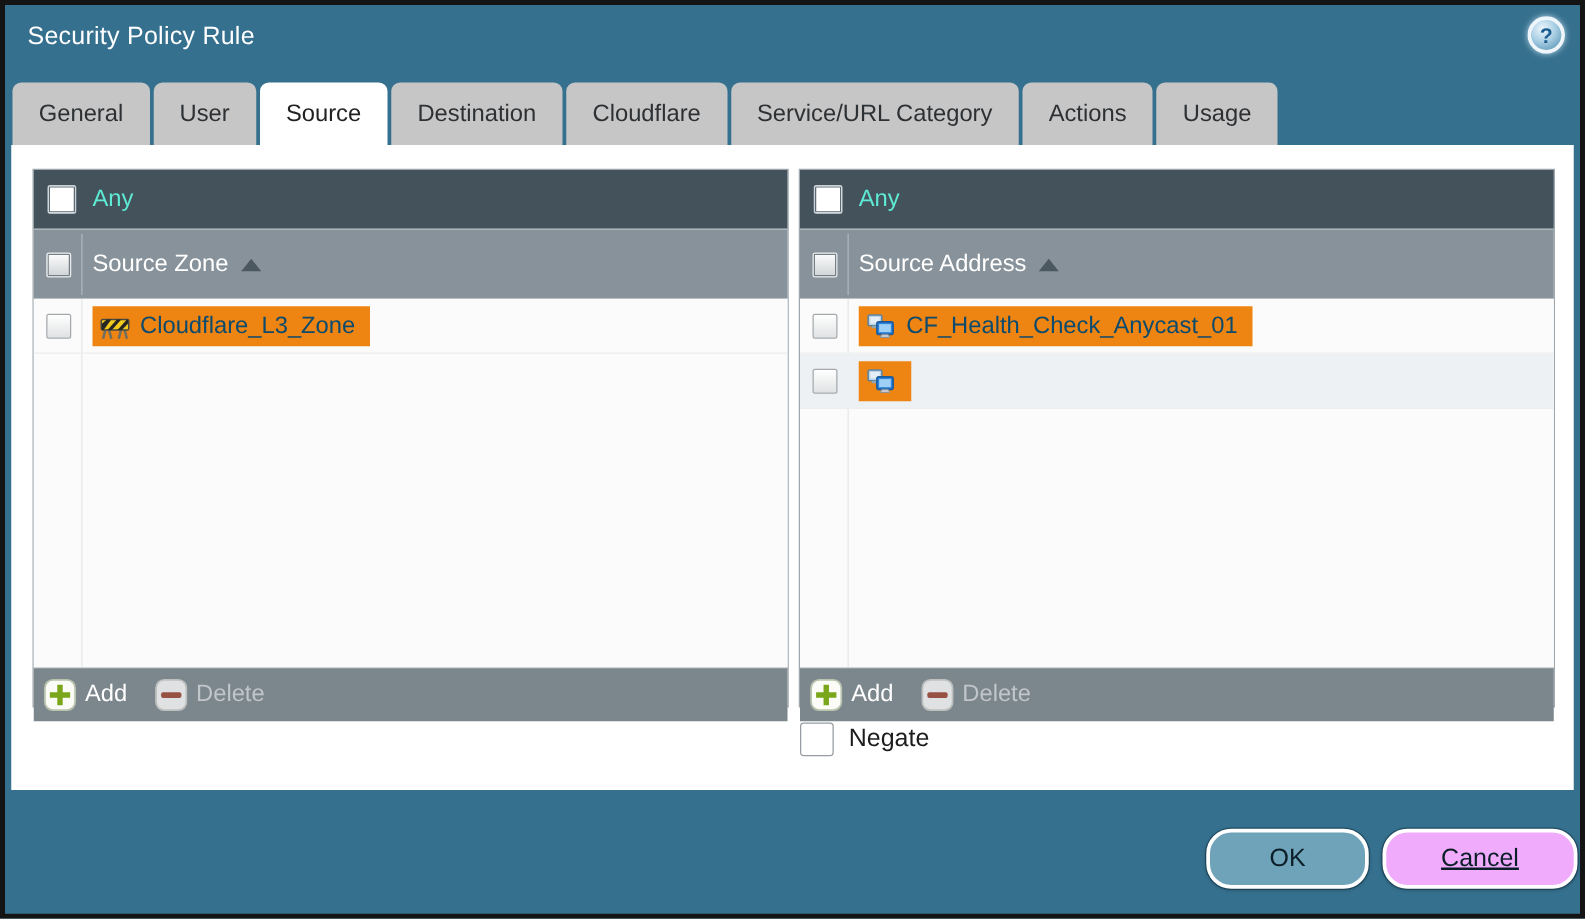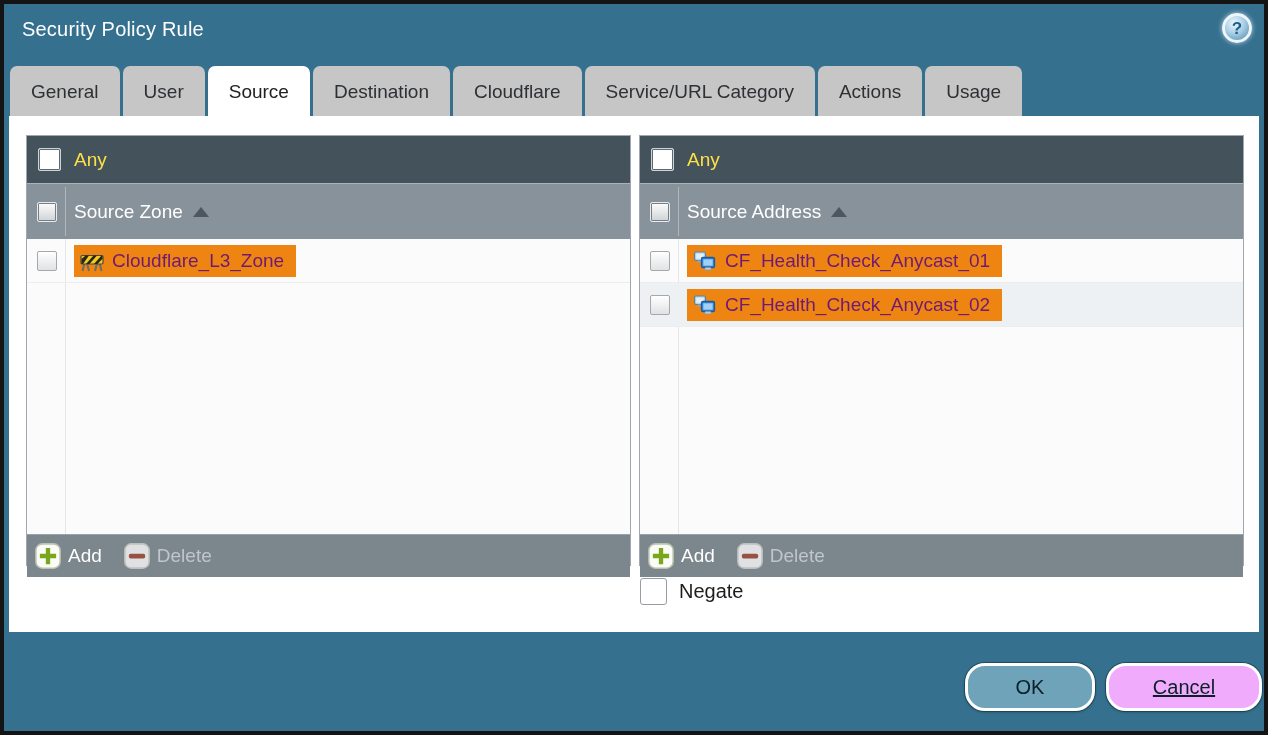--- a/index.html
+++ b/index.html
@@ -33,36 +33,36 @@
 
   .panel { position:absolute; top:19px; width:605px; height:431px; border:1px solid #9fa8ae; background:#fbfbfb; }
   .panel.left  { left:17px; }
   .panel.right { left:630px; }
 
   .any-row { height:47px; background:#44525c; display:flex; align-items:center; }
   .cb {
     display:inline-block; border-radius:2px; cursor:pointer;
   }
   .any-cb { width:23px; height:23px; margin-left:11px; background:#ffffff; border:1px solid #ccd3d8; box-shadow:0 0 0 1px #5c6a73 inset; }
-  .any-label { color:#fde047; font-size:19px; margin-left:13px; }
+  .any-label { color:#5eead4; font-size:19px; margin-left:13px; }
 
   .col-header { height:56px; background:#87929a; border-top:1px solid #aab3b9; display:flex; align-items:center; position:relative; }
   .col-cb { width:20px; height:20px; margin-left:10px; background:linear-gradient(#fdfdfd,#cfd3d5); border:1px solid #e8ebed; box-shadow:0 0 0 1px #767f85 inset; }
   .col-sep { position:absolute; left:38px; top:3px; bottom:3px; width:1px; background:#aeb6bc; }
   .col-label { color:#ffffff; font-size:19px; margin-left:17px; }
   .sort-asc { width:0; height:0; border-left:8px solid transparent; border-right:8px solid transparent; border-bottom:10px solid #4b5860; margin-left:10px; }
 
   .pbody { height:295px; position:relative; background:#fbfbfb; overflow:hidden; }
   .pbody-sep { position:absolute; left:38px; top:0; bottom:0; width:1px; background:#e4e7e9; }
   .prow { height:44px; display:flex; align-items:center; border-bottom:1px solid #ededee; position:relative; cursor:pointer; }
   .prow.alt { background:#edf1f4; }
   .row-cb { width:20px; height:20px; margin-left:10px; background:linear-gradient(#ffffff,#e0e2e3); border:1px solid #a5a9ac; }
   .chip {
     margin-left:17px; background:#ee8512; height:32px; display:flex; align-items:center;
-    padding:0 12px 0 6px; color:#701a75; font-size:19px; gap:8px; cursor:pointer;
+    padding:0 12px 0 6px; color:#0c4a6e; font-size:19px; gap:8px; cursor:pointer;
   }
   .chip svg { width:24px; height:24px; flex:0 0 auto; }
 
   .pfooter { height:43px; background:#7c868d; border-top:1px solid #99a2a8; display:flex; align-items:center; }
   .icon-sq { width:26px; height:26px; cursor:pointer; }
   .icon-sq.add { margin-left:8px; }
   .icon-sq.del { margin-left:22px; opacity:.85; }
   .add-label { color:#ffffff; font-size:19px; margin-left:7px; cursor:pointer; }
   .del-label { color:#c0c6ca; font-size:19px; margin-left:7px; }
 
@@ -184,21 +184,20 @@
               </svg>
             <span>CF_Health_Check_Anycast_01</span>
           </span>
         </div>
         <div class="prow alt">
           <span class="cb row-cb"></span>
           <span class="chip">
             <svg viewBox="0 0 24 24">
                 <use href="#ico-address"></use>
               </svg>
-            <span>CF_Health_Check_Anycast_02</span>
           </span>
         </div>
       </div>
       <div class="pfooter">
         <svg class="icon-sq add" viewBox="0 0 24 24">
             <use href="#ico-plus"></use>
           </svg>
         <span class="add-label">Add</span>
         <svg class="icon-sq del" viewBox="0 0 24 24">
             <use href="#ico-minus"></use>

